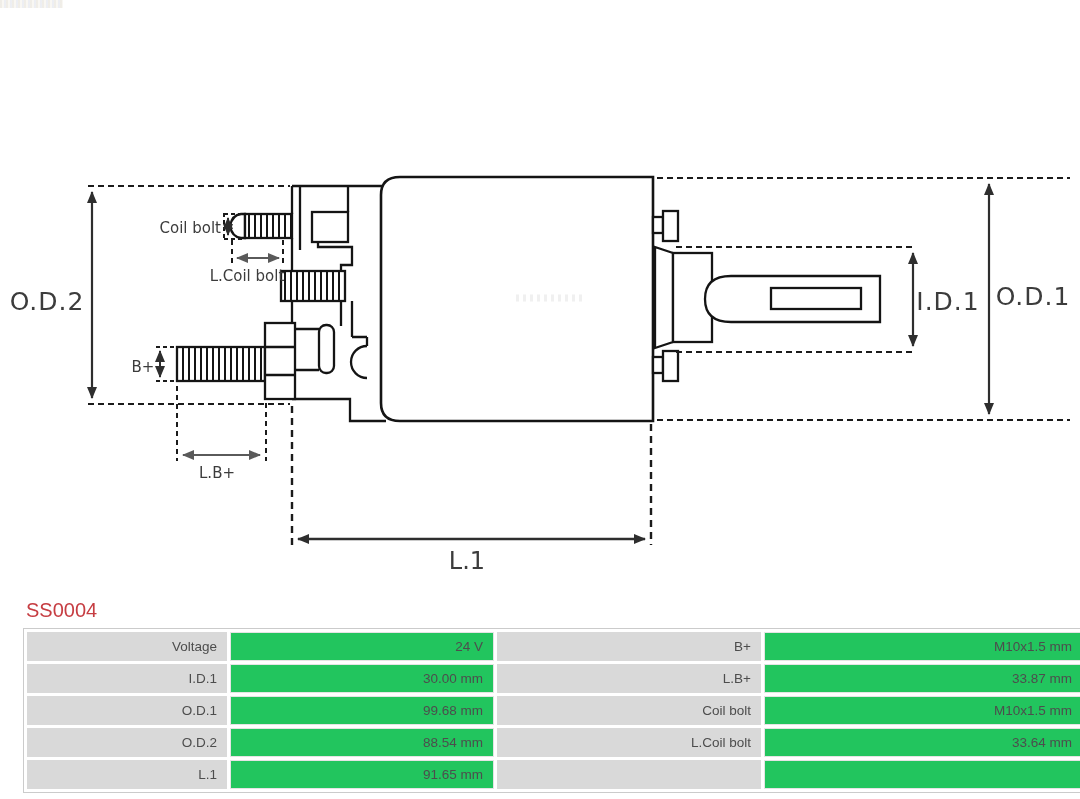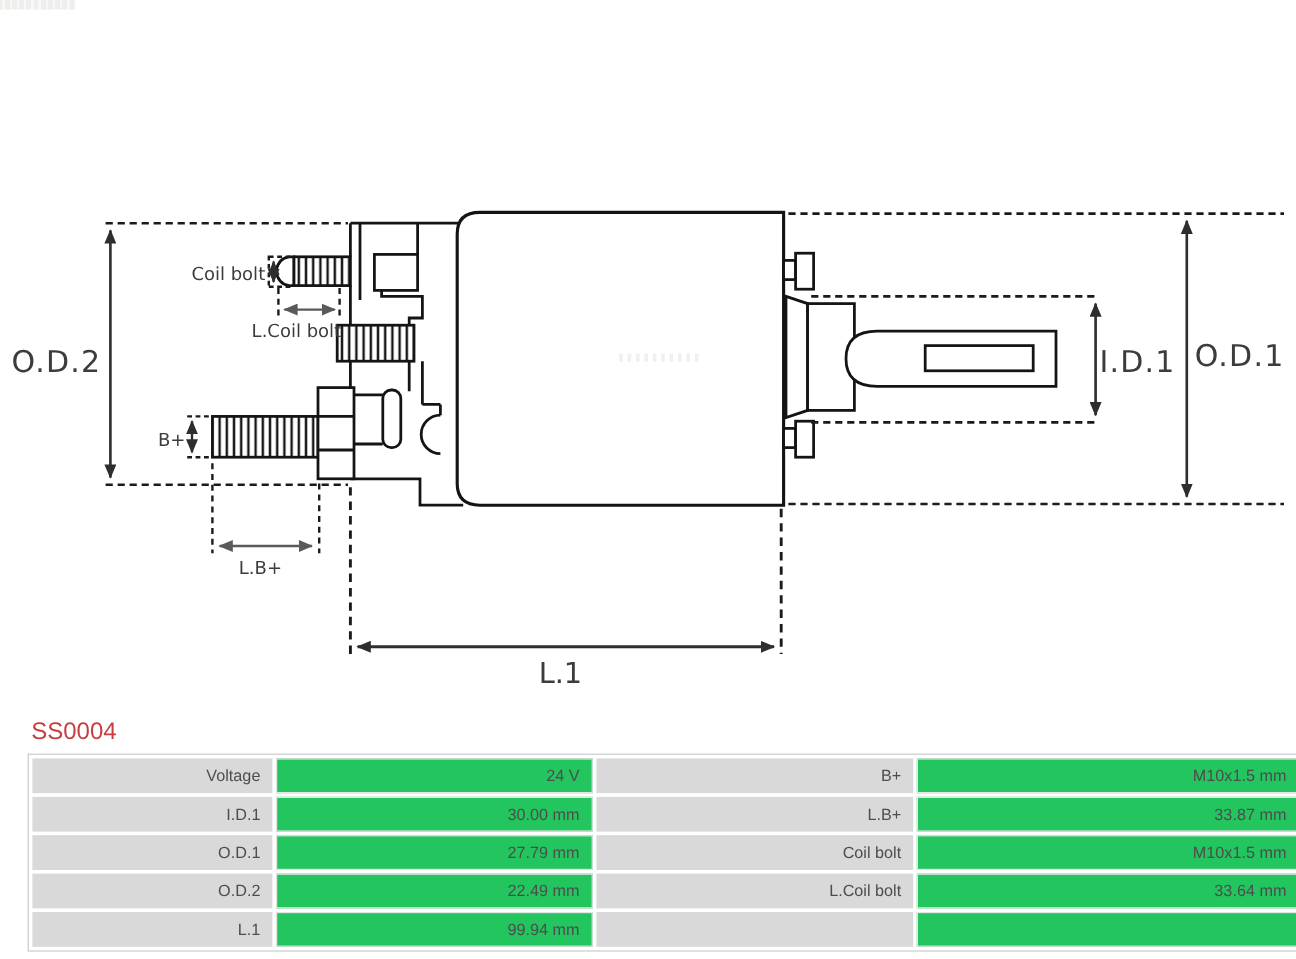--- a/index.html
+++ b/index.html
@@ -161,30 +161,30 @@
       <td class="val">M10x1.5 mm</td>
     </tr>
     <tr>
       <td class="lab">I.D.1</td>
       <td class="val">30.00 mm</td>
       <td class="lab">L.B+</td>
       <td class="val">33.87 mm</td>
     </tr>
     <tr>
       <td class="lab">O.D.1</td>
-      <td class="val">27.79 mm</td>
+      <td class="val">99.68 mm</td>
       <td class="lab">Coil bolt</td>
       <td class="val">M10x1.5 mm</td>
     </tr>
     <tr>
       <td class="lab">O.D.2</td>
-      <td class="val">22.49 mm</td>
+      <td class="val">88.54 mm</td>
       <td class="lab">L.Coil bolt</td>
       <td class="val">33.64 mm</td>
     </tr>
     <tr>
       <td class="lab">L.1</td>
-      <td class="val">99.94 mm</td>
+      <td class="val">91.65 mm</td>
       <td class="lab"></td>
       <td class="val"></td>
     </tr>
   </tbody>
 </table>
 
 </body></html>

